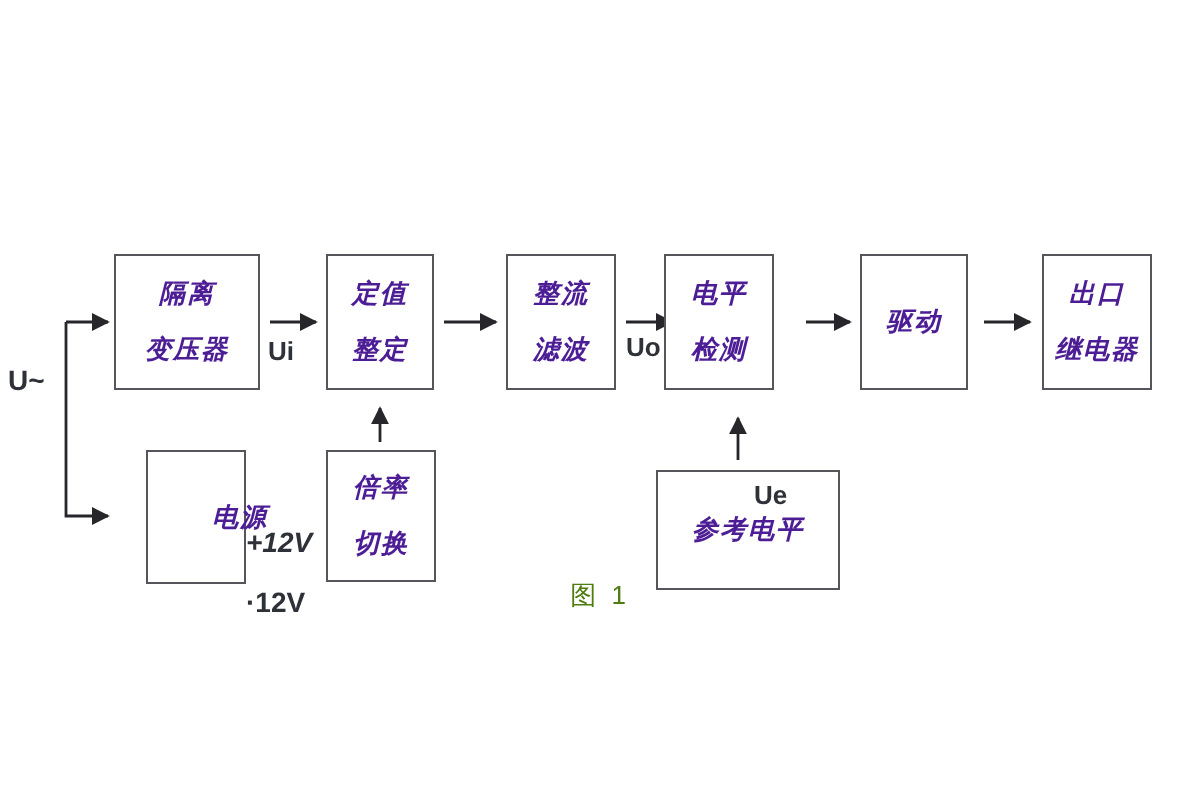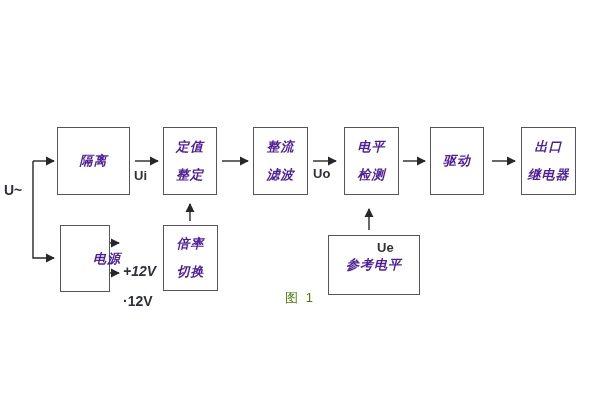--- a/index.html
+++ b/index.html
@@ -67,47 +67,48 @@
       <path d="M492,161 H515" marker-end="url(#ah)"></path>
       <path d="M104,243 H119" marker-end="url(#ah)"></path>
       <path d="M104,273 H119" marker-end="url(#ah)"></path>
       <path d="M190,221 V204" marker-end="url(#ah)"></path>
       <path d="M369,230 V209" marker-end="url(#ah)"></path>
     </g>
   </svg>
 
   <div class="block" style="left:57px; top:127px; width:73px; height:68px;">
     <span>隔离</span>
+    <span>变压器</span>
   </div>
 
   <div class="block" style="left:163px; top:127px; width:54px; height:68px;">
     <span>定值</span>
     <span>整定</span>
   </div>
 
   <div class="block" style="left:253px; top:127px; width:55px; height:68px;">
     <span>整流</span>
     <span>滤波</span>
   </div>
 
-  <div class="block" style="left:344px; top:127px; width:55px; height:68px;">
+  <div class="block" style="left:332px; top:127px; width:55px; height:68px;">
     <span>电平</span>
     <span>检测</span>
   </div>
 
   <div class="block" style="left:430px; top:127px; width:54px; height:68px;">
     <span>驱动</span>
   </div>
 
   <div class="block" style="left:521px; top:127px; width:55px; height:68px;">
     <span>出口</span>
     <span>继电器</span>
   </div>
 
-  <div class="block" style="left:60px; top:225px; width:50px; height:67px;padding-left:44px;">
+  <div class="block" style="left:73px; top:225px; width:50px; height:67px;padding-left:44px;">
     <span>电源</span>
   </div>
 
   <div class="block" style="left:163px; top:225px; width:55px; height:66px;">
     <span>倍率</span>
     <span>切换</span>
   </div>
 
   <div class="block" style="left:328px; top:235px; width:92px; height:60px;text-align:center;">
     <span>参考电平</span>

